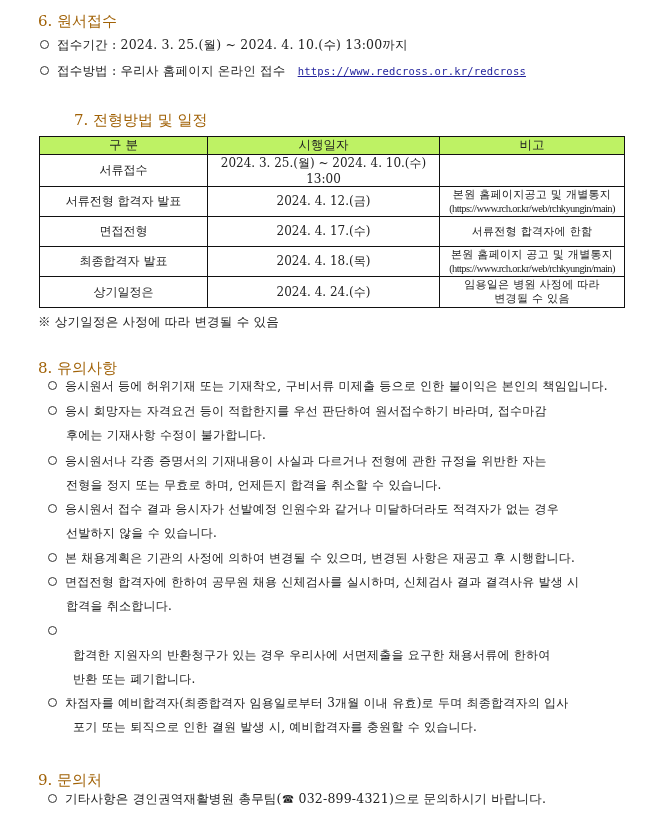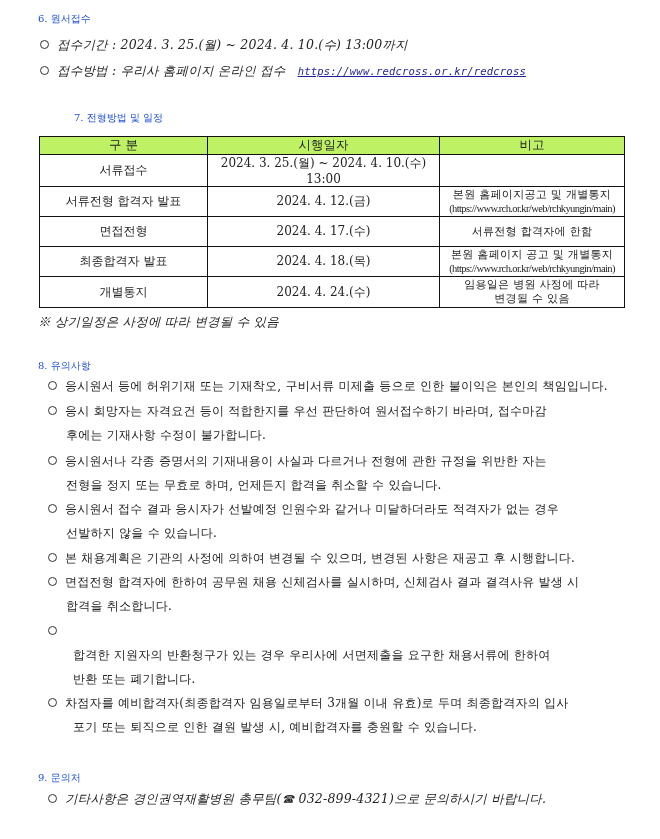--- a/index.html
+++ b/index.html
@@ -11,28 +11,27 @@
       width: 660px;
       height: 839px;
       position: relative;
       overflow: hidden;
       font-family: "DejaVu Serif", "Liberation Serif", serif;
       color: #1a1a1a;
       font-size: 13px;
     }
     .abs { position: absolute; white-space: nowrap; }
     .heading {
-      font-size: 10px;
-      color: #1d4ed8;
+      font-size: 15px;
+      color: #a16207;
     }
     .line {
       font-size: 12.5px;
       color: #222;
       letter-spacing: 0.2px;
-      font-style: italic;
     }
     .bullet {
       display: inline-block;
       width: 9px;
       height: 9px;
       border: 1px solid #333;
       border-radius: 50%;
       margin-right: 8px;
       vertical-align: -0px;
       box-sizing: border-box;
@@ -137,21 +136,21 @@
   </tr>
   <tr>
     <td>최종합격자 발표</td>
     <td>2024. 4. 18.(목)</td>
     <td>
       <div class="note-small">본원 홈페이지 공고 및 개별통지</div>
       <div class="note-small url-small">(https://www.rch.or.kr/web/rchkyungin/main)</div>
     </td>
   </tr>
   <tr class="last">
-    <td>개별통지</td>
+    <td>상기일정은</td>
     <td>2024. 4. 24.(수)</td>
     <td>
       <div class="note-small">임용일은 병원 사정에 따라</div>
       <div class="note-small">변경될 수 있음</div>
     </td>
   </tr>
 </tbody>
   </table>
 
 <div class="abs line" style="left:38px; top:314px;">※ 상기일정은 사정에 따라 변경될 수 있음</div>

